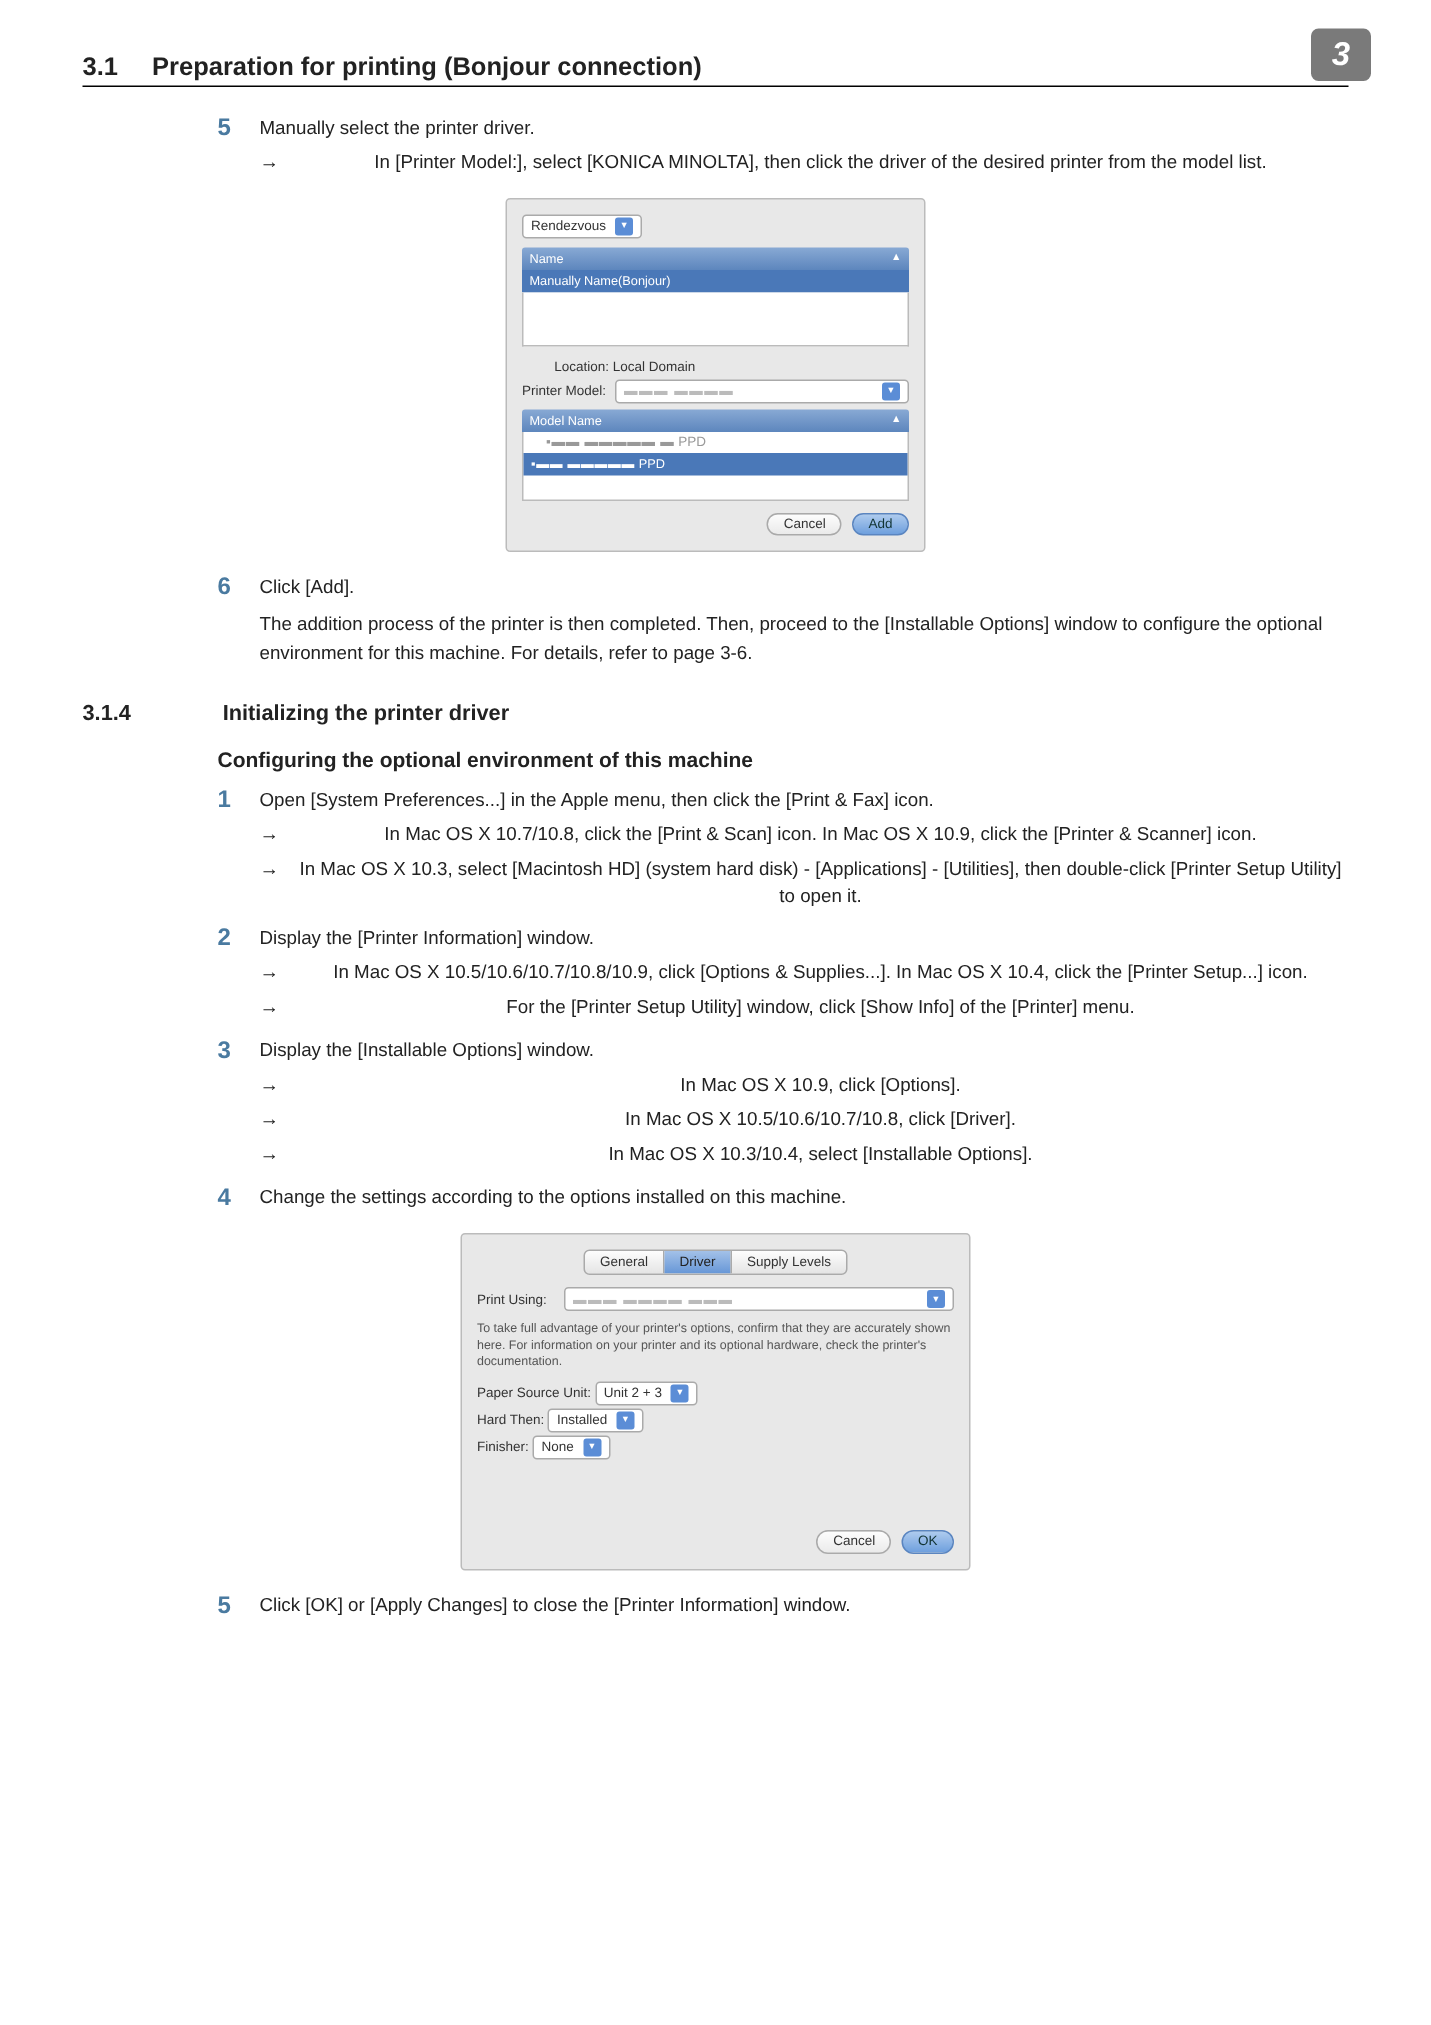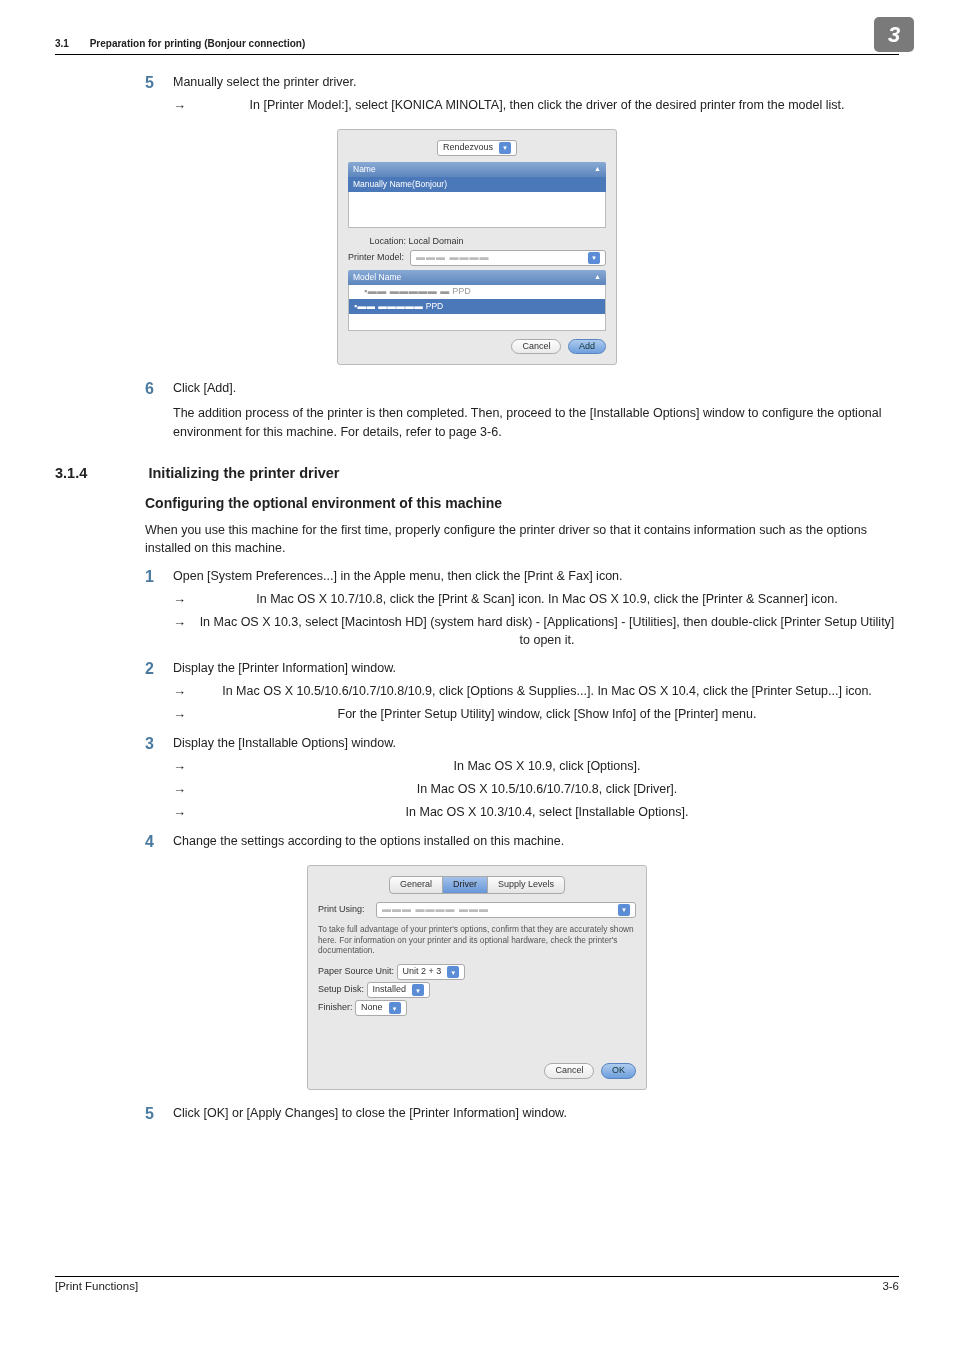--- a/index.html
+++ b/index.html
@@ -20,21 +20,21 @@
   .header-row {
     display: flex;
     align-items: center;
     justify-content: space-between;
     border-bottom: 1px solid #000;
     padding-bottom: 2px;
     margin-bottom: 18px;
   }
   .header-left {
     font-weight: bold;
-    font-size: 10px;
+    font-size: 17px;
   }
   .header-num {
     display: inline-block;
     margin-right: 18px;
   }
   .tab {
     width: 40px;
     height: 35px;
     background: #7a7a7a;
     color: #fff;
@@ -220,21 +220,21 @@
     <div class="step-num">5</div>
     <div class="step-body">Manually select the printer driver.</div>
   </div>
   <div class="sub-row">
     <div class="arrow">→</div>
     <div class="sub-body">In [Printer Model:], select [KONICA MINOLTA], then click the driver of the desired printer from the model list.</div>
   </div>
 
   <div class="fig fig1" style="width:280px;">
     <div class="fig-box">
-      <div style="text-align:center;margin-bottom:6px;">
+      <div style="margin-bottom:6px;">
         <span class="combo">
           <span>Rendezvous</span>
           <span class="chev">▾</span>
         </span>
       </div>
       <div class="listhead">
         <span>Name</span>
         <span style="float:right;font-size:7px;">▲</span>
       </div>
       <div class="listrow-sel">Manually Name(Bonjour)</div>
@@ -274,21 +274,20 @@
     <div class="step-num">6</div>
     <div class="step-body">Click [Add].</div>
   </div>
   <div class="para" style="margin-left:118px;">The addition process of the printer is then completed. Then, proceed to the [Installable Options] window to configure the optional environment for this machine. For details, refer to page 3-6.</div>
 
   <div class="h-sec">
     <span class="h-sec-num">3.1.4</span>
     <span class="h-sec-title">Initializing the printer driver</span>
   </div>
   <div class="h-sub">Configuring the optional environment of this machine</div>
-  <div class="para">When you use this machine for the first time, properly configure the printer driver so that it contains information such as the options installed on this machine.</div>
 
   <div class="step-row">
     <div class="step-num">1</div>
     <div class="step-body">Open [System Preferences...] in the Apple menu, then click the [Print &amp; Fax] icon.</div>
   </div>
   <div class="sub-row">
       <div class="arrow">→</div>
       <div class="sub-body">In Mac OS X 10.7/10.8, click the [Print &amp; Scan] icon. In Mac OS X 10.9, click the [Printer &amp; Scanner] icon.</div>
     </div>
   <div class="sub-row">
@@ -349,21 +348,21 @@
       </div>
       <div style="font-size:8.3px;color:#555;margin-bottom:8px;">To take full advantage of your printer's options, confirm that they are accurately shown here. For information on your printer and its optional hardware, check the printer's documentation.</div>
       <div style="margin:2px 0;">
         <span>Paper Source Unit:</span>
         <span class="combo">
           <span>Unit 2 + 3</span>
           <span class="chev">▾</span>
         </span>
       </div>
       <div style="margin:2px 0;">
-        <span>Setup Disk:</span>
+        <span>Hard Then:</span>
         <span class="combo">
           <span>Installed</span>
           <span class="chev">▾</span>
         </span>
       </div>
       <div style="margin:2px 0;">
         <span>Finisher:</span>
         <span class="combo">
           <span>None</span>
           <span class="chev">▾</span>
@@ -375,18 +374,14 @@
         <span class="btn primary">OK</span>
       </div>
     </div>
   </div>
 
   <div class="step-row">
     <div class="step-num">5</div>
     <div class="step-body">Click [OK] or [Apply Changes] to close the [Printer Information] window.</div>
   </div>
 
-  <div class="footer">
-    <span>[Print Functions]</span>
-    <span>3-6</span>
-  </div>
 
 </div>
 
 </body></html>

